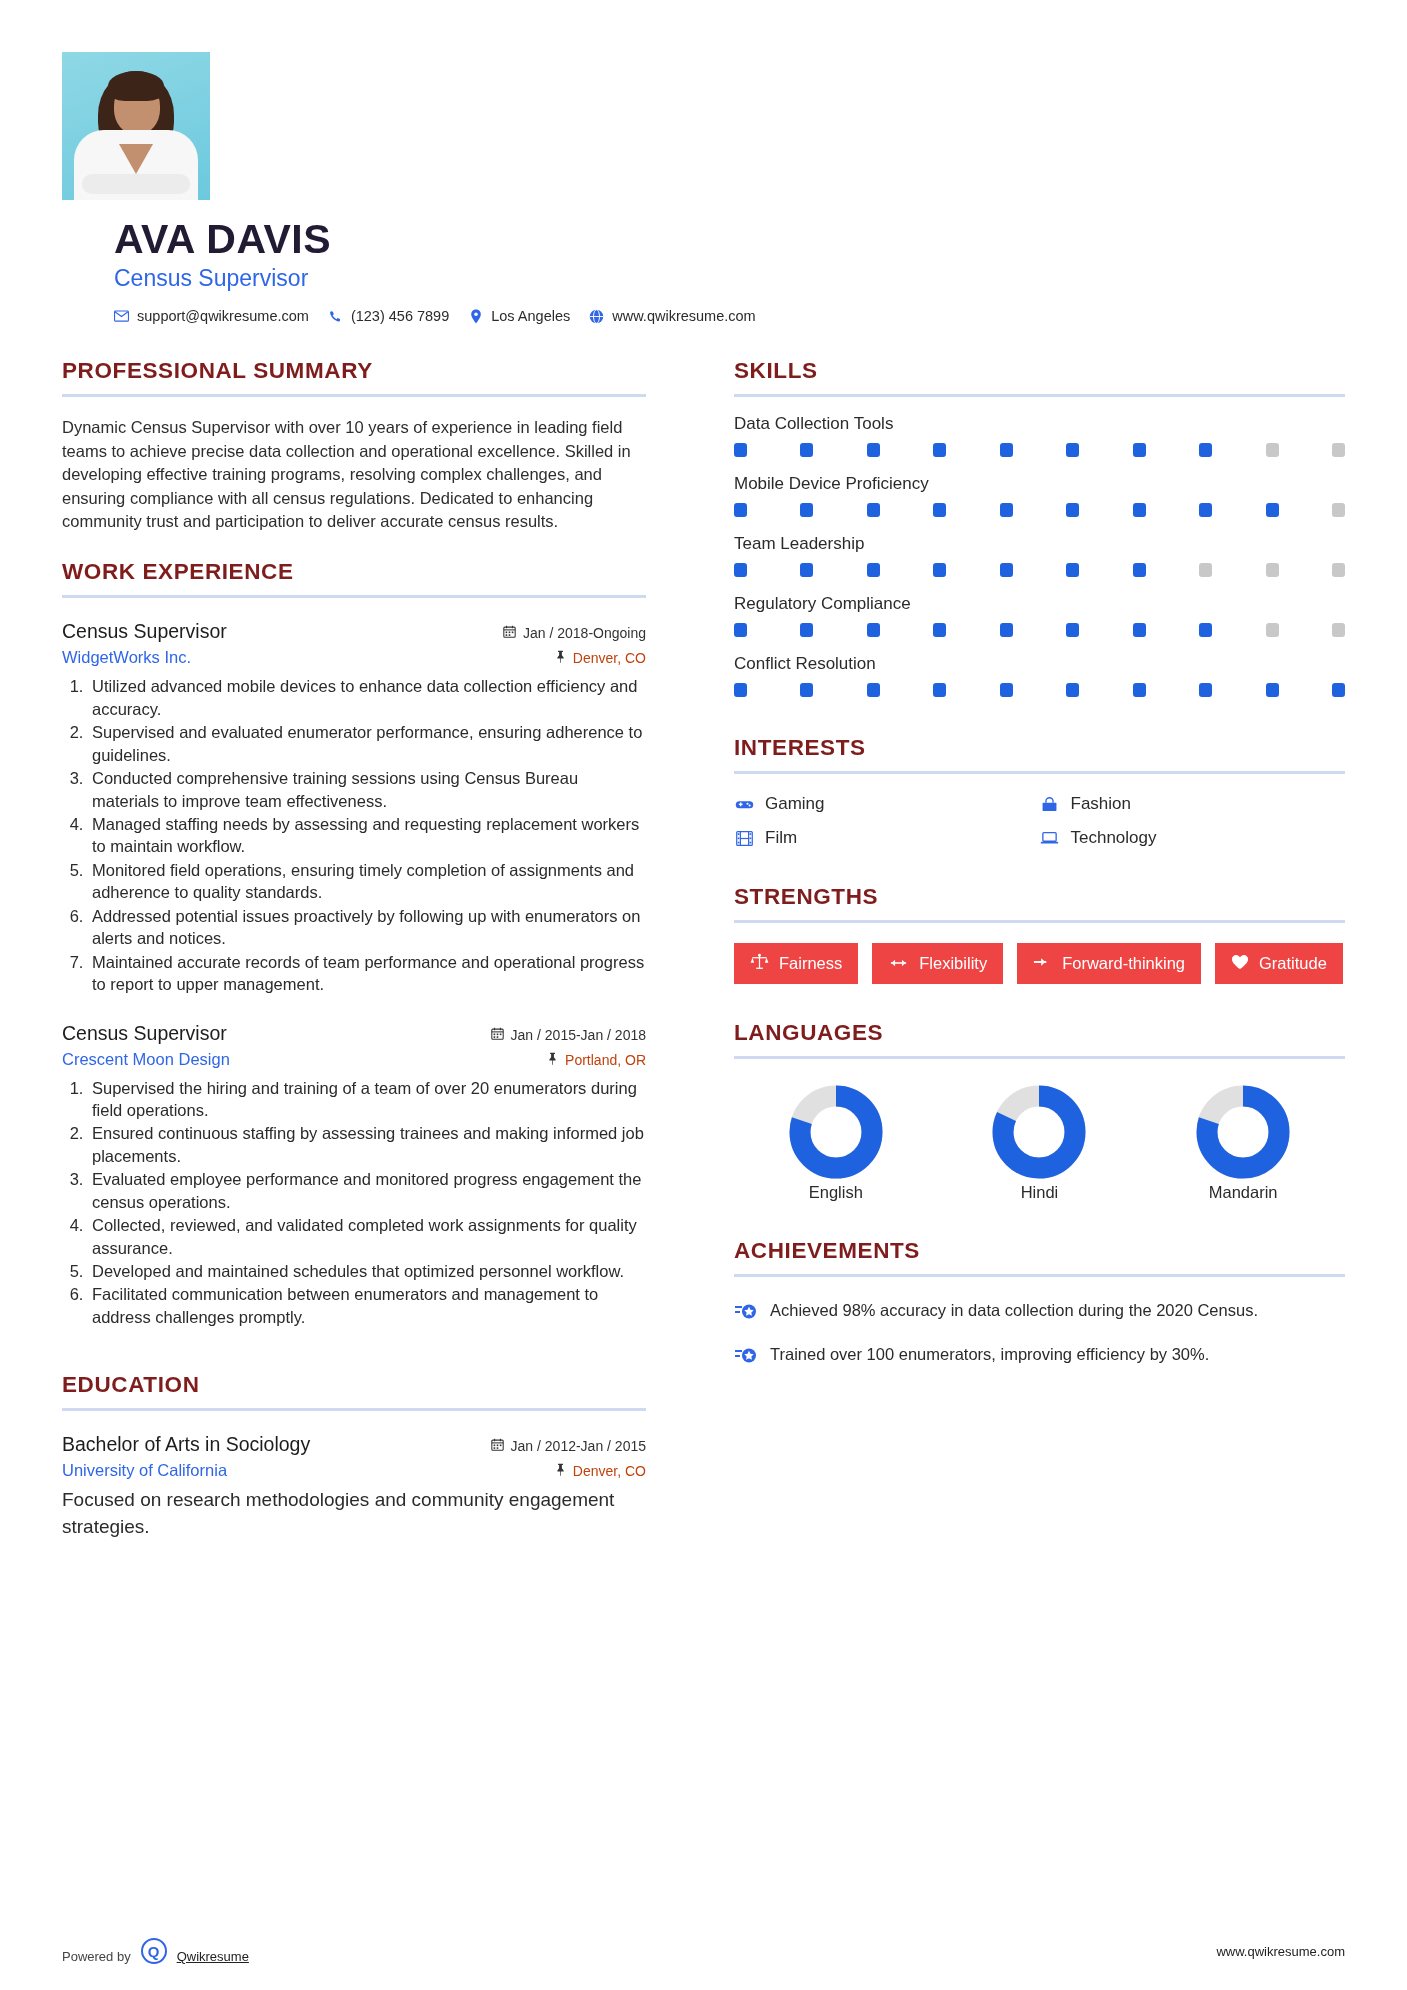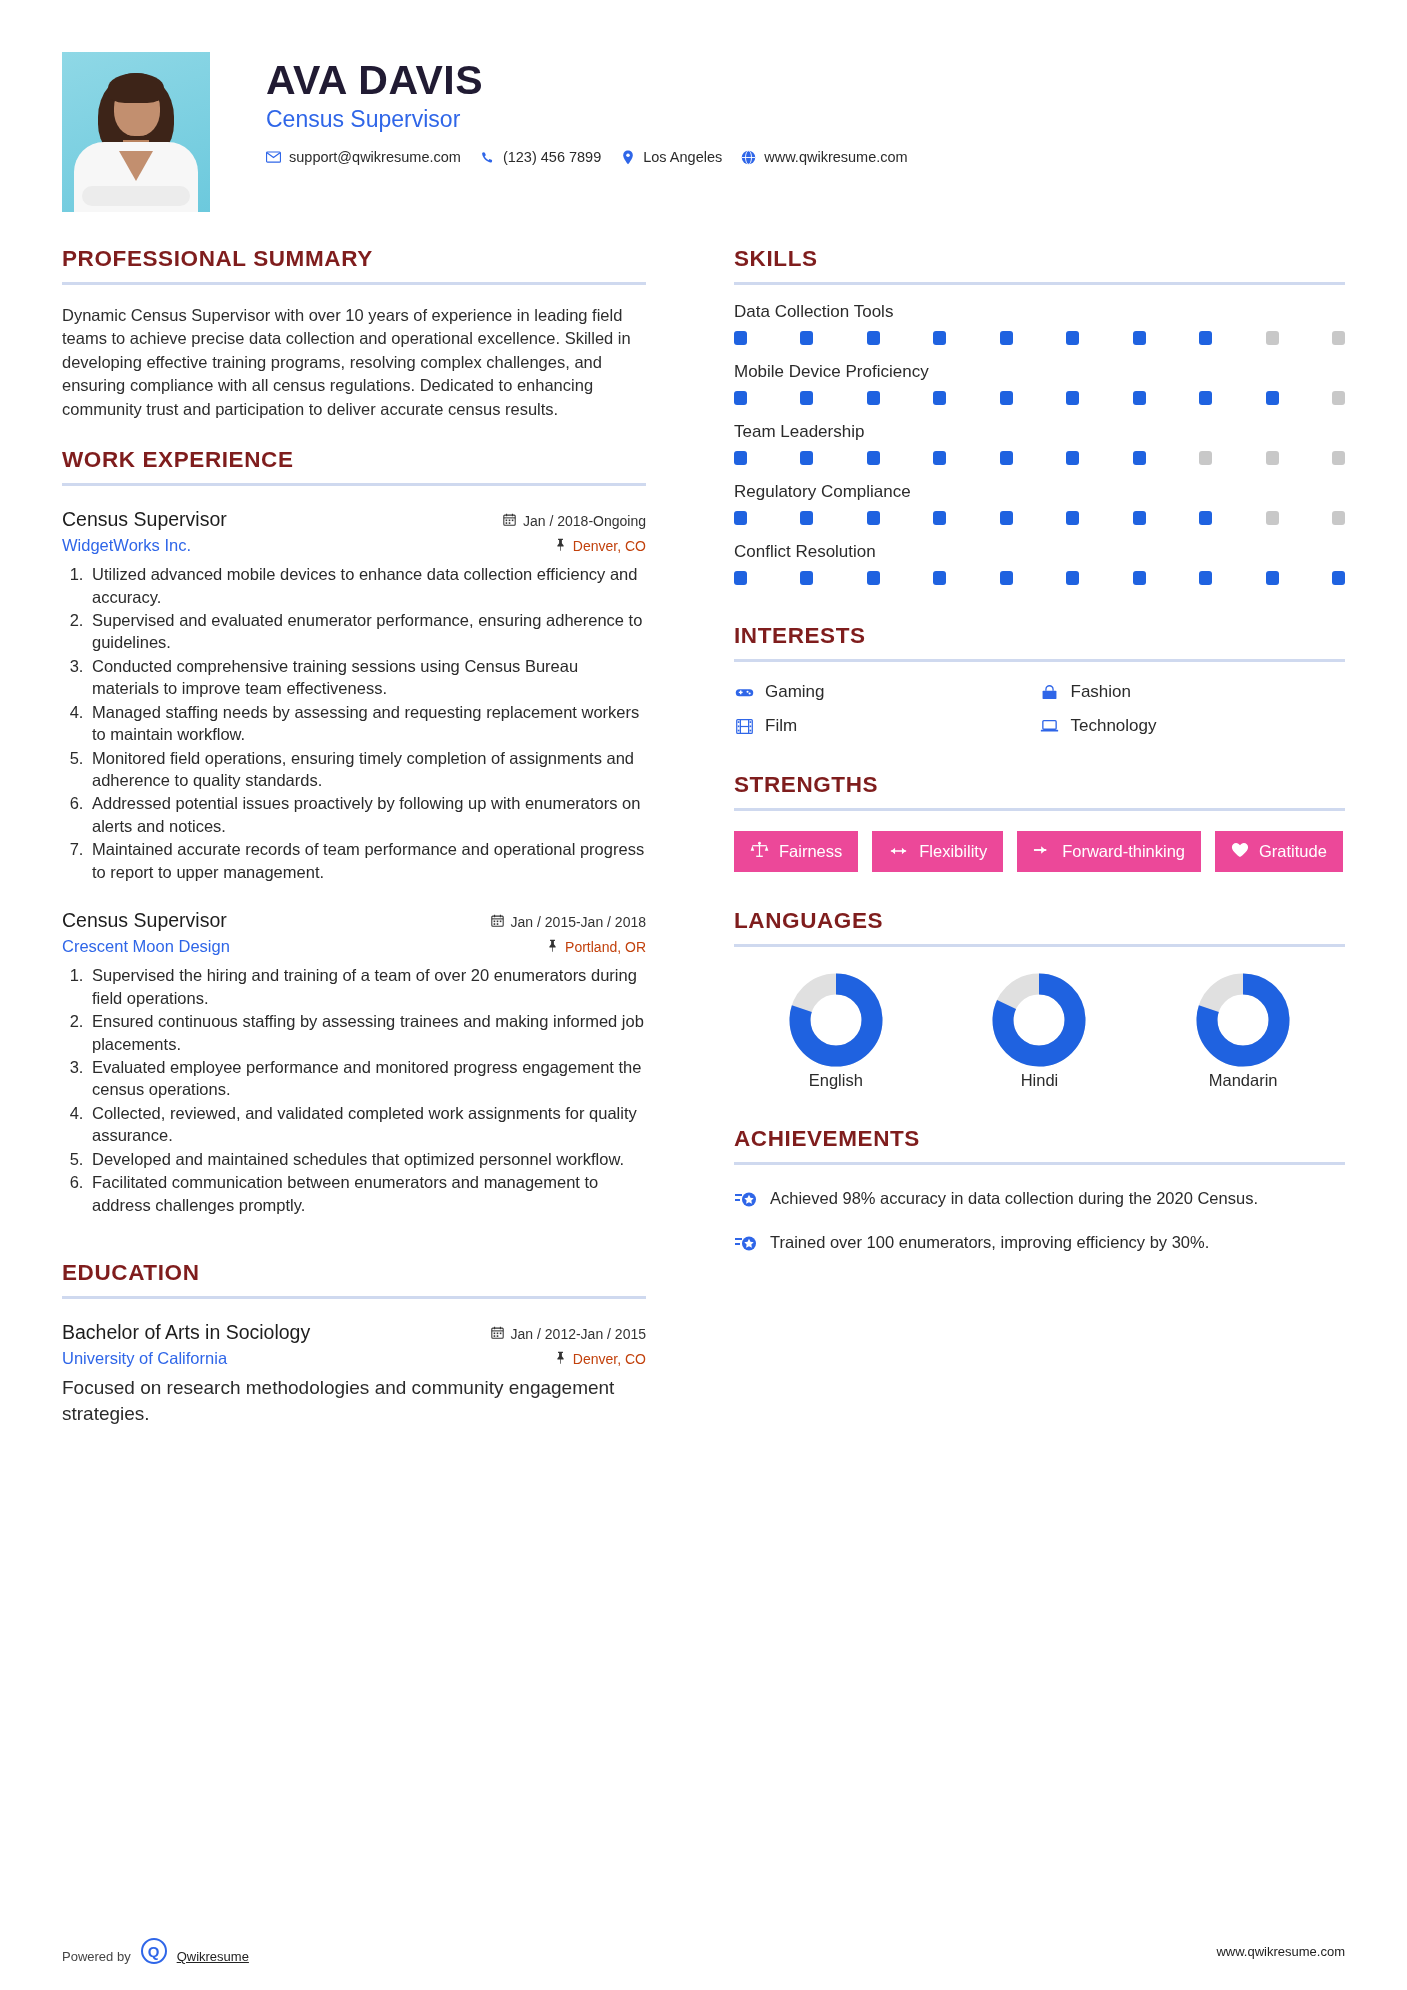--- a/index.html
+++ b/index.html
@@ -8,21 +8,21 @@
     height: 1990px;
     background: #ffffff;
     font-family: "Liberation Sans", sans-serif;
     color: #222;
     position: relative;
     overflow: hidden;
   }
   .page { padding: 52px 62px 0 62px; position: relative; height: 100%; }
 
   
-  .header { display: flex; align-items: flex-start; gap: 4px; }
+  .header { display: flex; align-items: flex-start; gap: 11px; flex-direction: column; }
   .photo {
     width: 148px; height: 160px; flex: 0 0 148px;
     background: #7ececf;
     position: relative; overflow: hidden;
   }
   .photo .bg { position: absolute; inset: 0; background: linear-gradient(160deg,#8fd8e6 0%,#6cc9dd 100%); }
   .photo .head {
     position: absolute; left: 50%; top: 19%;
     width: 46px; height: 54px; margin-left: -22px;
     background: #c28f6f; border-radius: 48% 48% 45% 45%;
@@ -113,21 +113,21 @@
   .dots { display: flex; gap: 0; margin-top: 9px; justify-content: space-between; width: 100%; }
   .dot { width: 13px; height: 14px; border-radius: 3px; background: #c8c8c8; }
   .dot.on { background: #1f62e0; }
 
   .interests { margin-top: 20px; display: grid; grid-template-columns: 1fr 1fr; row-gap: 14px; }
   .interest { display: flex; align-items: center; gap: 11px; font-size: 17px; color: #2b2b2b; }
   .iicon { color: #2f66e8; display: inline-flex; width: 20px; justify-content: center; }
 
   .strengths { margin-top: 20px; display: flex; flex-wrap: wrap; gap: 14px; }
   .chip {
-    background: #ec4899; color: #fff; font-size: 16.5px;
+    background: #ef4444; color: #fff; font-size: 16.5px;
     padding: 10px 16px; display: inline-flex; align-items: center; gap: 10px;
     white-space: nowrap;
   }
 
   .langs { margin-top: 26px; display: flex; justify-content: space-around; }
   .lang { text-align: center; }
   .lang-label { font-size: 16.5px; color: #2b2b2b; }
 
   .achievements { margin-top: 22px; }
   .ach { display: flex; gap: 12px; margin-bottom: 17px; }

